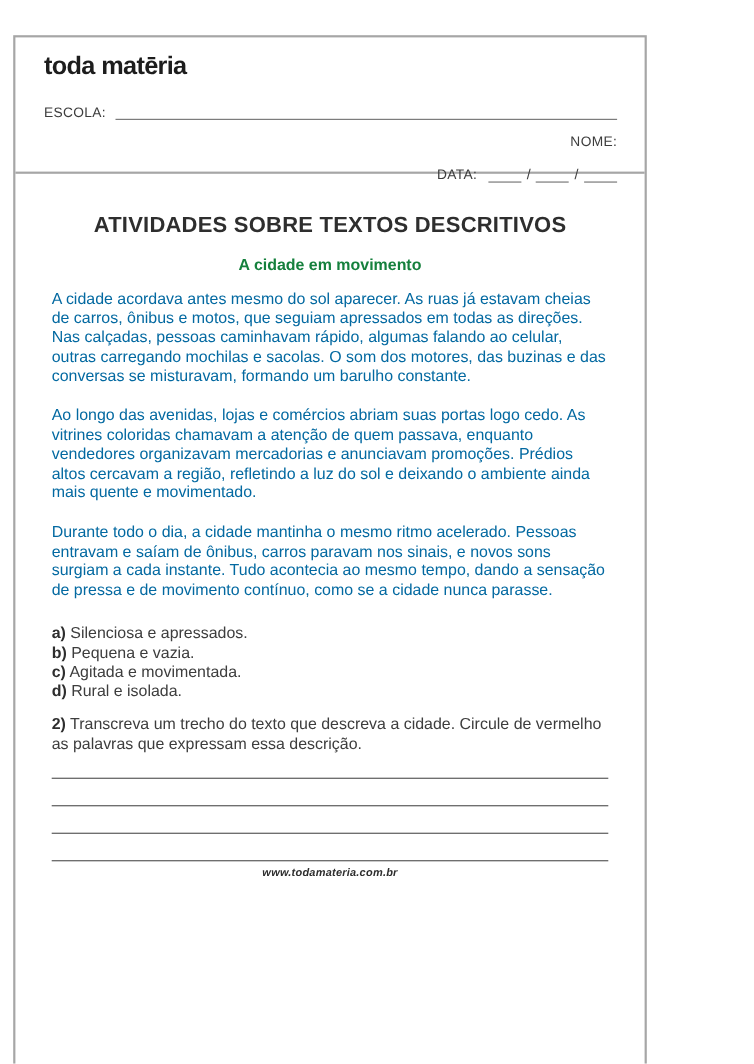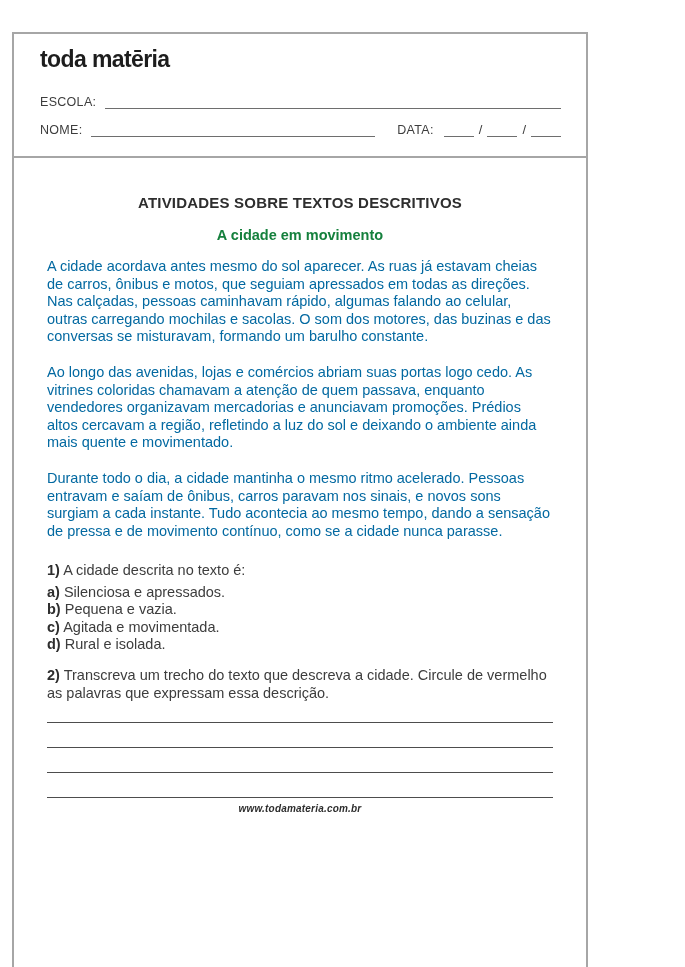--- a/index.html
+++ b/index.html
@@ -6,30 +6,30 @@
   html,body { width:685px; height:967px; background:#ffffff; font-family:"Liberation Sans", sans-serif; }
   .page { position:relative; width:685px; height:967px; background:#fff; overflow:hidden; }
   .frame {
     position:absolute; left:12px; top:32px; width:576px; height:938px;
     border:2px solid #a6a6a6; background:#fff;
   }
   
   .header { height:124px; border-bottom:2px solid #a6a6a6; padding:12px 25px 0 26px; }
   .logo { font-size:23px; font-weight:800; color:#1d1d1d; letter-spacing:-0.6px; }
   .field-row { display:flex; align-items:flex-end; margin-top:21px; }
-  .field-row.second { margin-top:13px; }
+  .field-row.second { margin-top:13px;flex-direction:column; }
   .field-label { font-size:12.5px; color:#3d3d3d; letter-spacing:0.3px; white-space:nowrap; }
   .fill-line { flex:1 1 auto; border-bottom:1px solid #6e6e6e; height:15px; margin-left:9px; }
   .date-group { display:flex; align-items:flex-end; margin-left:22px; }
   .date-label { font-size:12.5px; color:#3d3d3d; letter-spacing:0.3px; margin-right:10px; }
   .date-blank { width:30px; border-bottom:1px solid #6e6e6e; height:15px; }
   .date-sep { font-size:13px; color:#3d3d3d; margin:0 5px; }
   
   .content { padding:0 33px; color:#3d3d3d; }
-  .title { margin-top:36px; text-align:center; font-size:15px; font-weight:700; color:#2e2e2e; letter-spacing:0.2px; }
+  .title { margin-top:36px; text-align:center; font-size:20px; font-weight:700; color:#2e2e2e; letter-spacing:0.2px; }
   .subtitle { margin-top:16px; text-align:center; font-size:14.5px; font-weight:700; color:#15803d; }
   .para { margin-top:15px; font-size:14.5px; line-height:17.6px; color:#0369a1; }
   .para + .para { margin-top:18px; }
   .question { font-size:14.5px; line-height:17.6px; }
   .q1 { margin-top:22px; }
   .q-num, .opt-letter { font-weight:700; color:#2e2e2e; }
   .options { margin-top:4px; }
   .option { font-size:14.5px; line-height:17.5px; }
   .q2 { margin-top:13px; }
   .q3 { margin-top:19px; }
@@ -70,24 +70,20 @@
 
     <div class="content">
       <div class="title">ATIVIDADES SOBRE TEXTOS DESCRITIVOS</div>
       <div class="subtitle">A cidade em movimento</div>
 
       <p class="para">A cidade acordava antes mesmo do sol aparecer. As ruas já estavam cheias de carros, ônibus e motos, que seguiam apressados em todas as direções. Nas calçadas, pessoas caminhavam rápido, algumas falando ao celular, outras carregando mochilas e sacolas. O som dos motores, das buzinas e das conversas se misturavam, formando um barulho constante.</p>
       <p class="para">Ao longo das avenidas, lojas e comércios abriam suas portas logo cedo. As vitrines coloridas chamavam a atenção de quem passava, enquanto vendedores organizavam mercadorias e anunciavam promoções. Prédios altos cercavam a região, refletindo a luz do sol e deixando o ambiente ainda mais quente e movimentado.</p>
       <p class="para">Durante todo o dia, a cidade mantinha o mesmo ritmo acelerado. Pessoas entravam e saíam de ônibus, carros paravam nos sinais, e novos sons surgiam a cada instante. Tudo acontecia ao mesmo tempo, dando a sensação de pressa e de movimento contínuo, como se a cidade nunca parasse.</p>
 
       <div class="q1">
-        <div class="question">
-          <span class="q-num">1)</span>
-          <span>A cidade descrita no texto é:</span>
-        </div>
         <div class="options">
           <div class="option">
             <span class="opt-letter">a)</span>
             <span>Silenciosa e apressados.</span>
           </div>
           <div class="option">
             <span class="opt-letter">b)</span>
             <span>Pequena e vazia.</span>
           </div>
           <div class="option">

